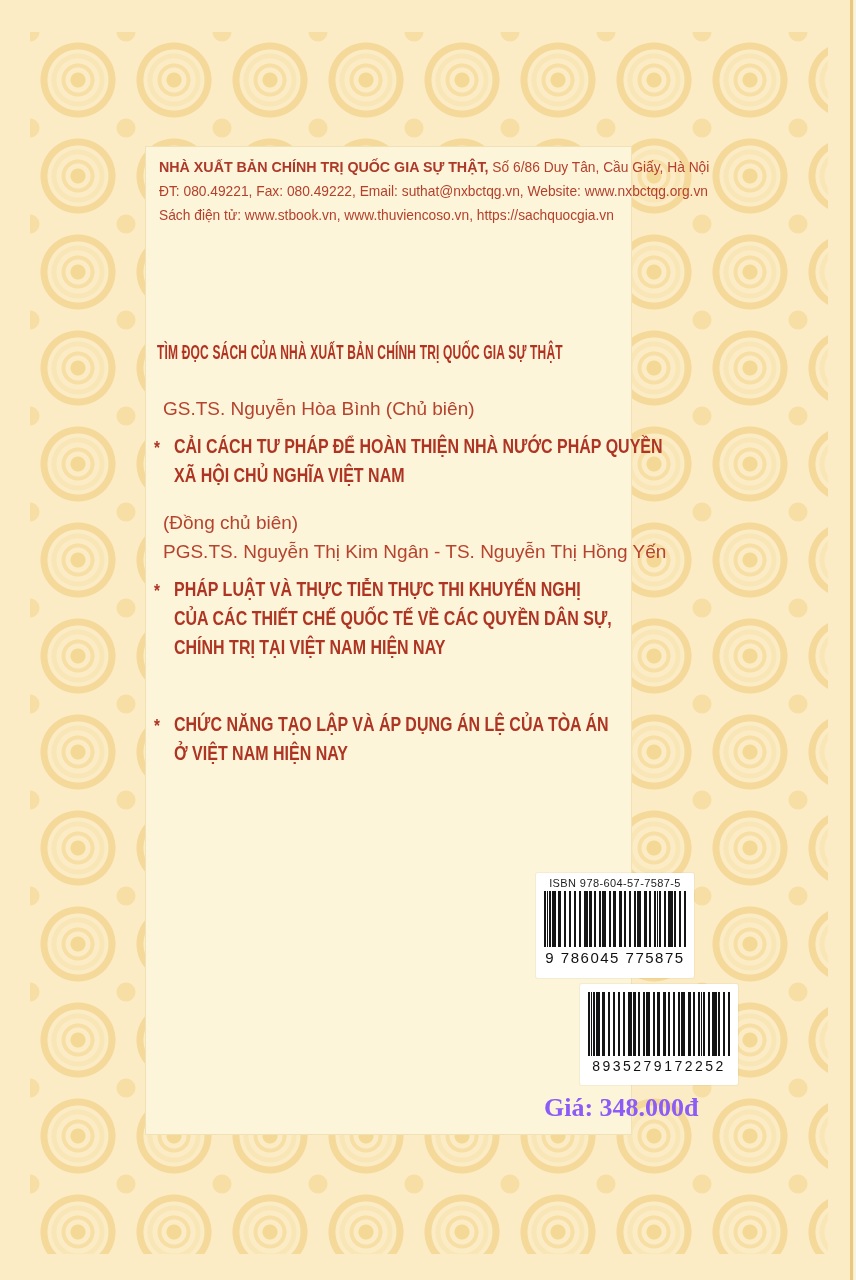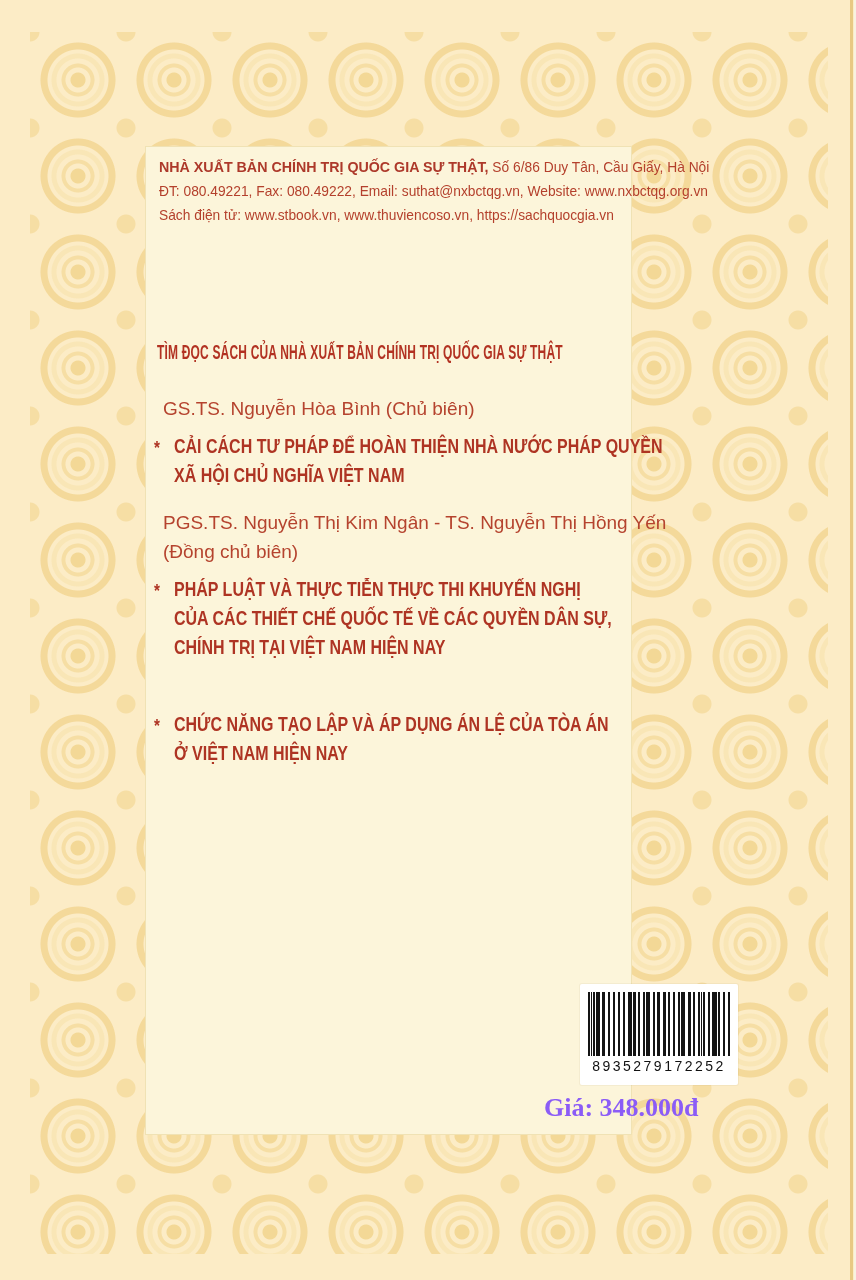--- a/index.html
+++ b/index.html
@@ -117,36 +117,41 @@
     <div class="author author-0">
       <div>GS.TS. Nguyễn Hòa Bình (Chủ biên)</div>
     </div>
     <div class="btitle btitle-0">
       <span class="marker">*</span>
       <div>CẢI CÁCH TƯ PHÁP ĐỂ HOÀN THIỆN NHÀ NƯỚC PHÁP QUYỀN</div>
       <div>XÃ HỘI CHỦ NGHĨA VIỆT NAM</div>
     </div>
 
     <div class="author author-1">
+      <div>(Đồng chủ biên)</div>
       <div>PGS.TS. Nguyễn Thị Kim Ngân - TS. Nguyễn Thị Hồng Yến</div>
-      <div>(Đồng chủ biên)</div>
     </div>
     <div class="btitle btitle-1">
       <span class="marker">*</span>
       <div>PHÁP LUẬT VÀ THỰC TIỄN THỰC THI KHUYẾN NGHỊ</div>
       <div>CỦA CÁC THIẾT CHẾ QUỐC TẾ VỀ CÁC QUYỀN DÂN SỰ,</div>
       <div>CHÍNH TRỊ TẠI VIỆT NAM HIỆN NAY</div>
     </div>
 
     <div class="btitle btitle-2">
       <span class="marker">*</span>
       <div>CHỨC NĂNG TẠO LẬP VÀ ÁP DỤNG ÁN LỆ CỦA TÒA ÁN</div>
       <div>Ở VIỆT NAM HIỆN NAY</div>
     </div>
 
+    <div class="bc-box bc-isbn">
+      <div class="bc-label">ISBN 978-604-57-7587-5</div>
+      <div class="bars"></div>
+      <div class="bc-digits">9 786045 775875</div>
+    </div>
 
     <div class="bc-box bc-ean">
       <div class="bars"></div>
       <div class="bc-digits">8935279172252</div>
     </div>
 
     <div class="price">Giá: 348.000đ</div>
 
   </div>
 </div>

